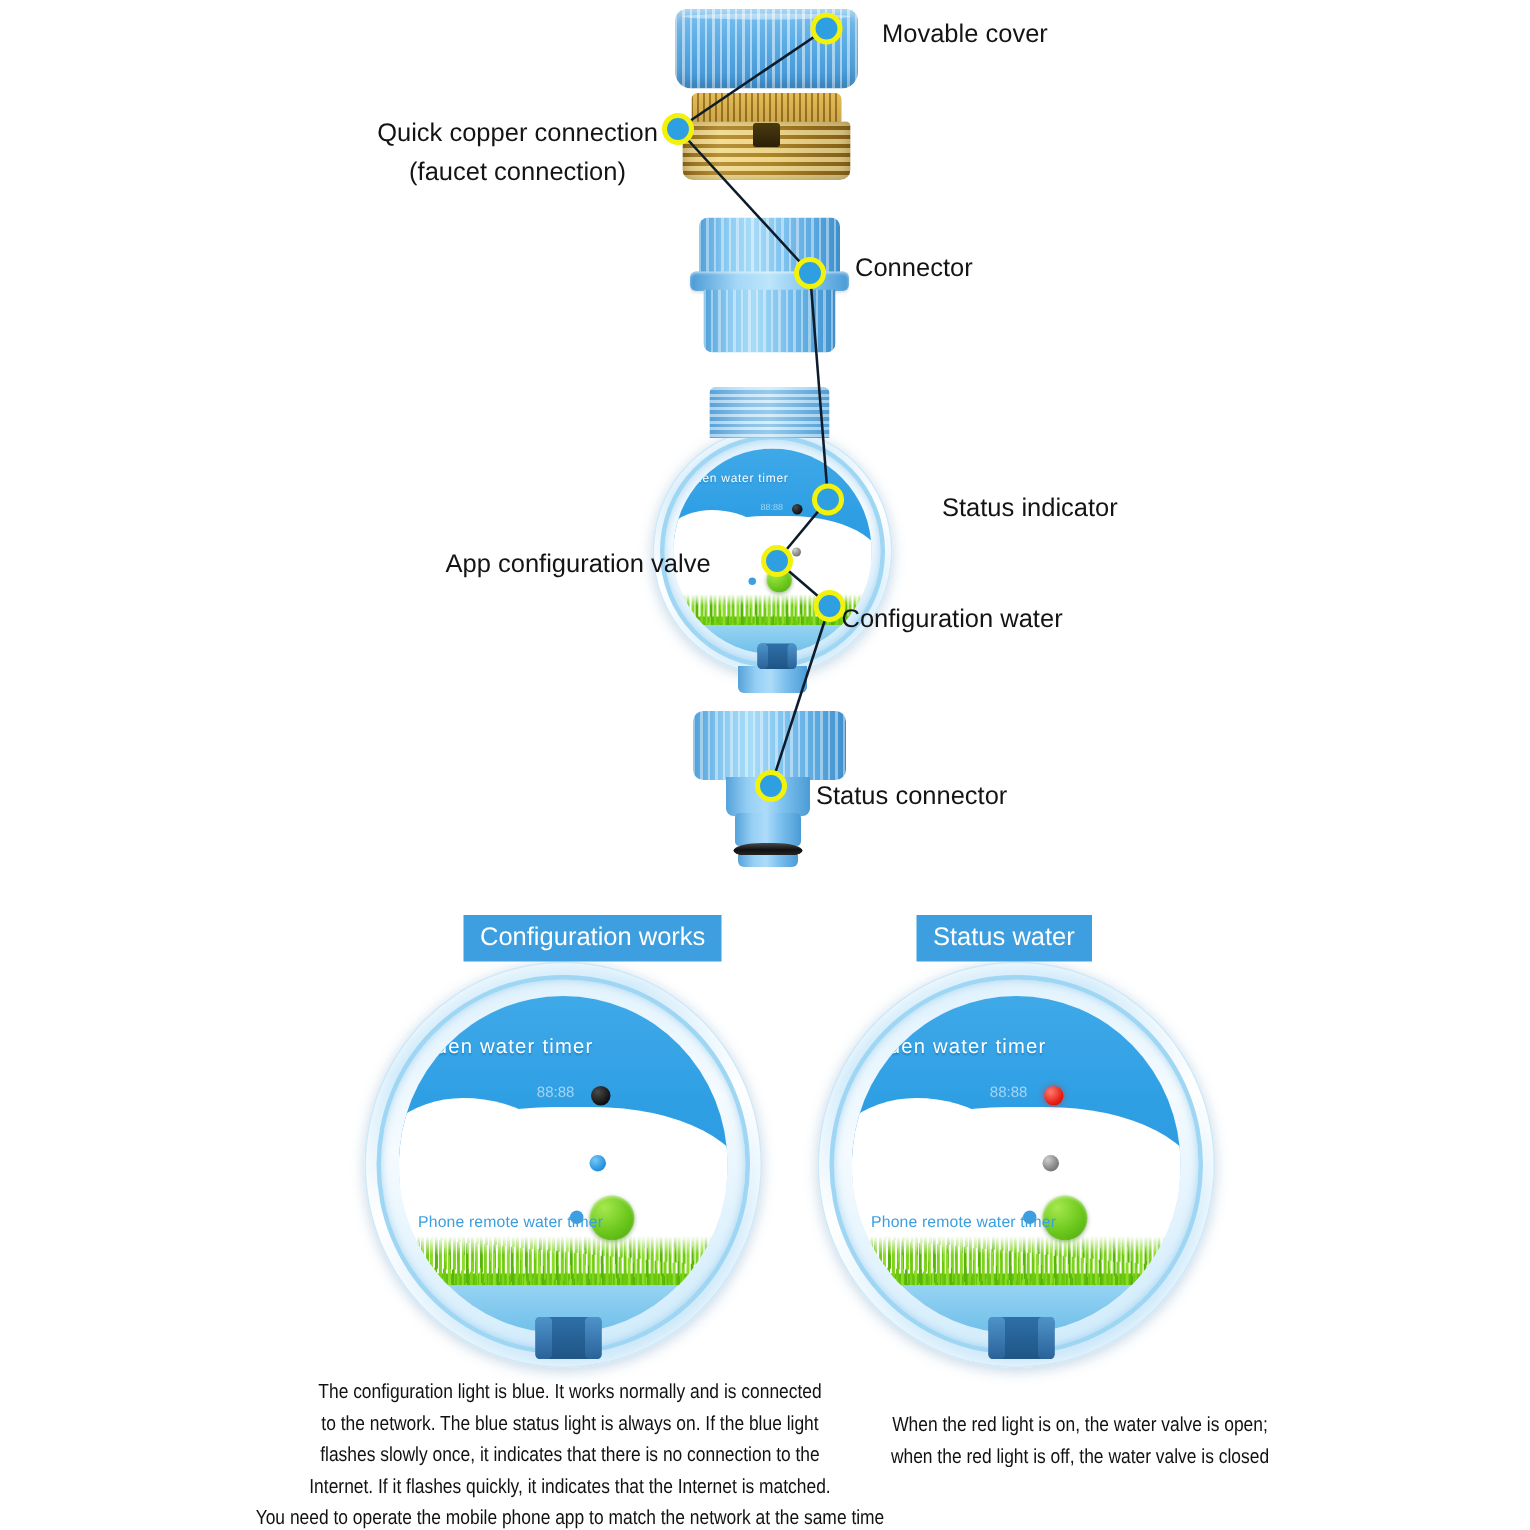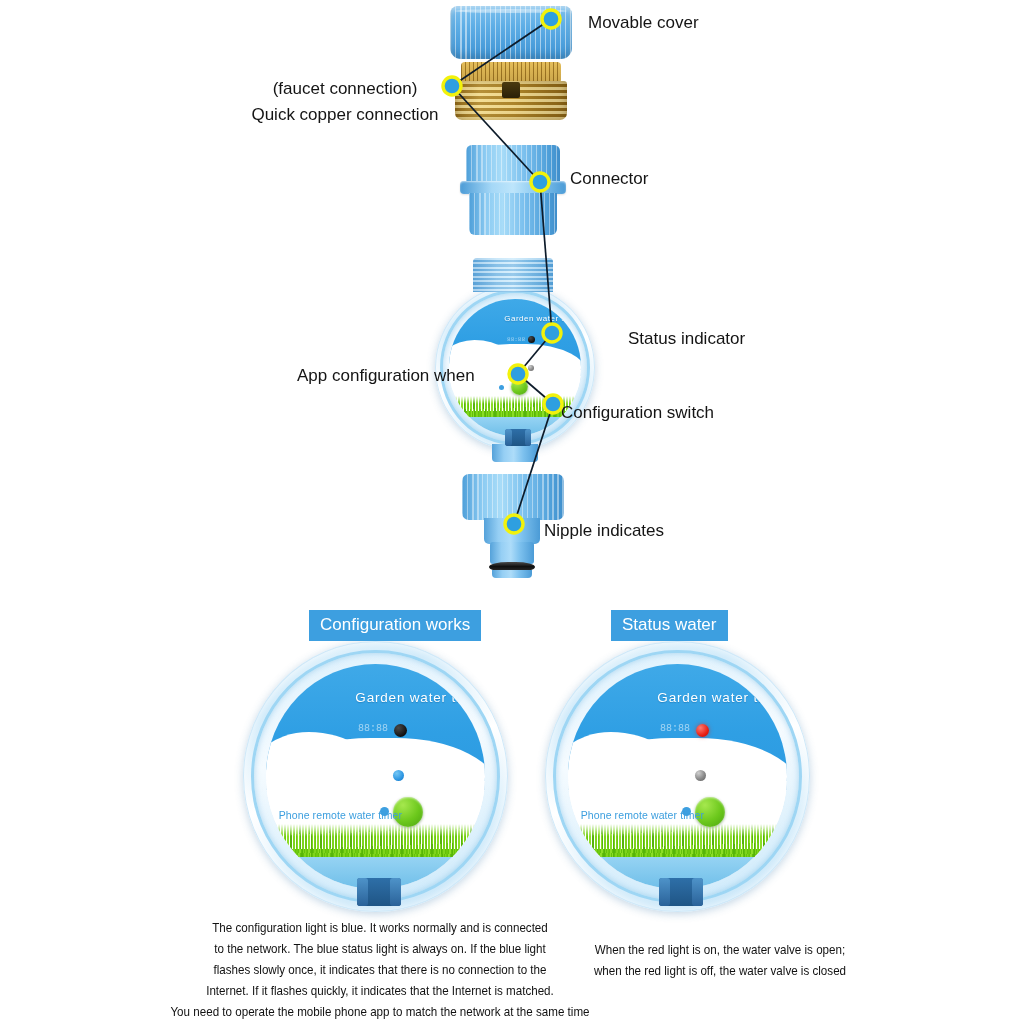--- a/index.html
+++ b/index.html
@@ -140,32 +140,32 @@
       linear-gradient(180deg, transparent 0%, #000 38%, #000 100%);
     -webkit-mask-composite: source-in; mask-composite: intersect;
   }
   .grass-base { position:absolute; left:0; right:0; bottom:14%; height:4%; background:#62c10c; }
   .water-base {
     position:absolute; left:0; right:0; bottom:0; height:14%;
     background: linear-gradient(180deg,#96d3f3,#6fbfe9);
   }
   .brand {
     position:absolute; left:0; right:0;
-    color:#ffffff; text-align:right; font-weight:400;
+    color:#ffffff; text-align:left; font-weight:400;
     letter-spacing:.06em; font-family:"Liberation Sans", sans-serif;
     text-shadow: 0 1px 1px rgba(0,80,140,.35);
     white-space:nowrap;
   }
   .subbrand {
     position:absolute; color:#3b9ede; white-space:nowrap;
     font-family:"Liberation Sans", sans-serif; letter-spacing:.01em;text-align:right;
   }
   .lcd-hint {
     position:absolute; color:rgba(255,255,255,.55);
-    font-family:Liberation Mono, monospace; white-space:nowrap;
+    font-family:Liberation Sans, sans-serif; white-space:nowrap;
   }
   .led { position:absolute; border-radius:50%; }
   .led-status-on  { background: radial-gradient(circle at 34% 30%, #ff7b70, #e81d12 62%, #b80d06); box-shadow:0 0 4px rgba(232,29,18,.55); }
   .led-status-off { background: radial-gradient(circle at 34% 30%, #4a4a4a, #101010 70%); }
   .led-cfg-on     { background: radial-gradient(circle at 34% 30%, #74c7f5, #2b95e2 62%, #1b72bb); }
   .led-cfg-off    { background: radial-gradient(circle at 32% 28%, #cfcfcf, #8a8a8a 55%, #5d5d5d); }
   .btn-green {
     position:absolute; border-radius:50%;
     background: radial-gradient(circle at 33% 27%, #a6e84e, #6cc81c 55%, #4aa310 100%);
     box-shadow: 0 1px 3px rgba(40,90,10,.45), inset 0 1px 2px rgba(255,255,255,.55);
@@ -246,33 +246,33 @@
     <div class="barrel-v" style="position:absolute; left:0; top:0; width:102px; height:46px; border-radius:7px;"></div>
     <div class="plain-blue" style="position:absolute; left:22px; top:44px; width:56px; height:26px; border-radius:0 0 5px 5px;"></div>
     <div class="plain-blue" style="position:absolute; left:28px; top:68px; width:44px; height:22px; border-radius:3px;"></div>
     <div class="oring" style="position:absolute; left:27px; top:88px; width:46px; height:10px;"></div>
     <div class="plain-blue" style="position:absolute; left:30px; top:96px; width:40px; height:8px; border-radius:0 0 4px 4px;"></div>
   </div>
 
   <div class="callout" style="left:588px; top:12px;">Movable cover</div>
 
   <div class="callout r2" style="left:250px; top:76px; text-align:center; width:190px;">
+    <div>Quick copper connection</div>
     <div>(faucet connection)</div>
-    <div>Quick copper connection</div>
   </div>
 
   <div class="callout" style="left:570px; top:168px;">Connector</div>
 
   <div class="callout" style="left:580px; top:328px;margin-left:48px;">Status indicator</div>
 
-  <div class="callout" style="left:297px; top:365px;">App configuration when</div>
-
-  <div class="callout" style="left:561px; top:402px;">Configuration switch</div>
-
-  <div class="callout" style="left:544px; top:520px;">Nipple indicates</div>
+  <div class="callout" style="left:297px; top:365px;">App configuration valve</div>
+
+  <div class="callout" style="left:561px; top:402px;">Configuration water</div>
+
+  <div class="callout" style="left:544px; top:520px;">Status connector</div>
 
   <svg id="leaders" viewBox="0 0 1020 1020">
     <g stroke="#0d1b2a" stroke-width="1.7" fill="none">
       <path d="M551,19 L452,86"></path>
       <path d="M452,86 L540,182"></path>
       <path d="M540,182 L552,333"></path>
       <path d="M552,333 L518,374"></path>
       <path d="M518,374 L553,404"></path>
       <path d="M553,404 L514,524"></path>
     </g>

